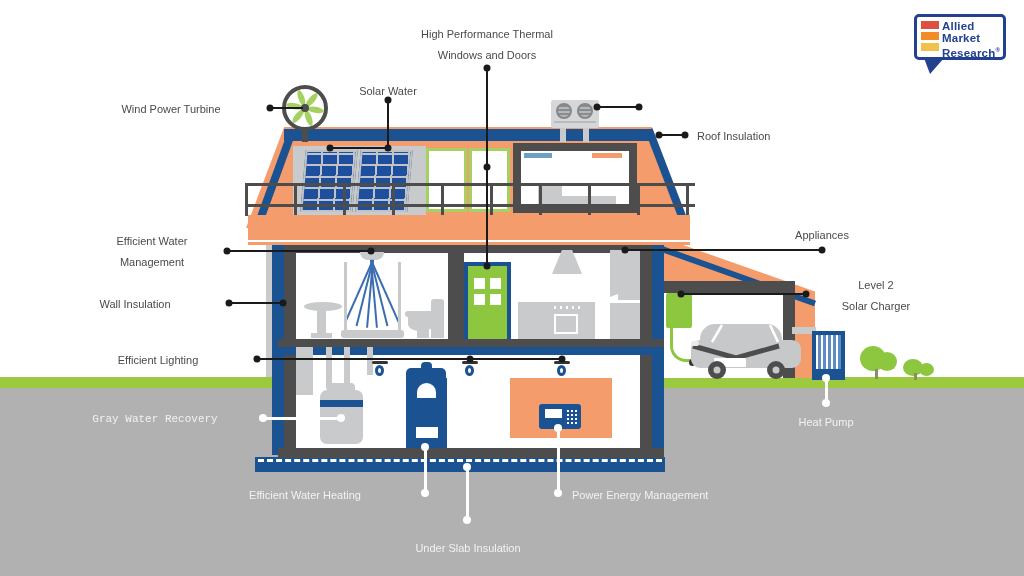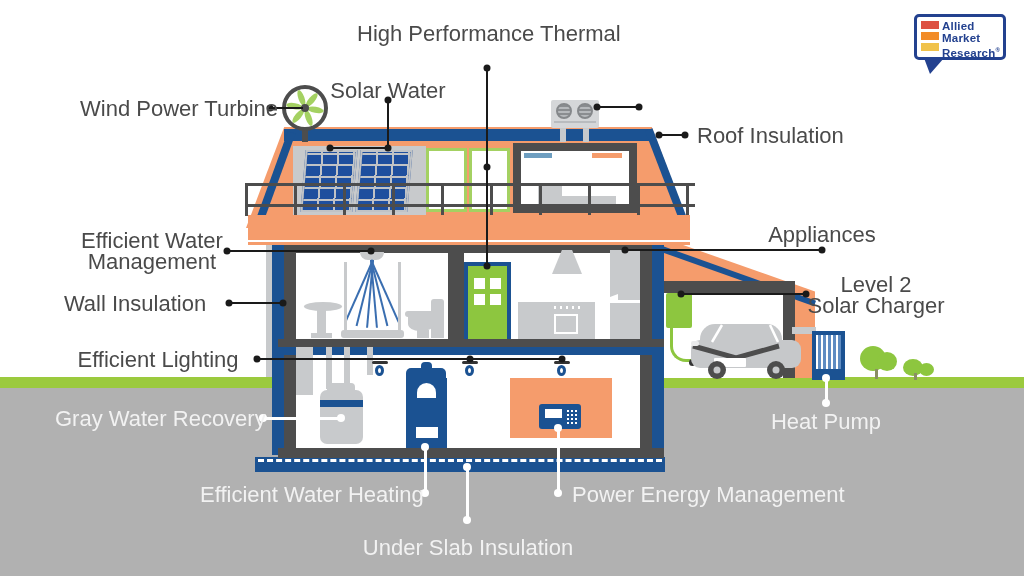--- a/index.html
+++ b/index.html
@@ -1,19 +1,19 @@
 <!DOCTYPE html>
 <html><head>
 <meta charset="utf-8">
 <style>
   html,body{margin:0;padding:0;background:#fff;}
   .scene{position:relative;width:1024px;height:576px;background:#FFFFFF;overflow:hidden;
          font-family:"Liberation Sans",sans-serif;}
   .bx{position:absolute;box-sizing:border-box;}
-  .lbl{position:absolute;font-size:22px;color:#4A4A4A;line-height:20px;white-space:nowrap;}
+  .lbl{position:absolute;font-size:11px;color:#4A4A4A;line-height:20px;white-space:nowrap;}
   .lblw{color:#F2F2F2;}
   .tr{text-align:center;}.tc{text-align:center;}
   .dot{position:absolute;width:7px;height:7px;background:#1A1A1A;border-radius:50%;transform:translate(-50%,-50%);}
   .wdot{position:absolute;width:8px;height:8px;background:#FFFFFF;border-radius:50%;transform:translate(-50%,-50%);}
   .hl{position:absolute;height:2px;background:#1A1A1A;}
   .vl{position:absolute;width:2px;background:#1A1A1A;}
   .whl{position:absolute;height:3px;background:#FFFFFF;}
   .wvl{position:absolute;width:3px;background:#FFFFFF;}
   .solar{position:absolute;width:52px;height:62px;transform:skewX(-5deg);background-color:#1E4F9E;
          border:2px solid #C0C3C6;box-sizing:border-box;
@@ -238,29 +238,30 @@
   <div class="wvl" style="left:466px;top:467px;height:53px;"></div>
   <div class="wdot" style="left:467px;top:467px;"></div>
   <div class="wdot" style="left:467px;top:520px;"></div>
   <div class="wvl" style="left:557px;top:428px;height:65px;"></div>
   <div class="wdot" style="left:558px;top:428px;"></div>
   <div class="wdot" style="left:558px;top:493px;"></div>
 
   <div class="lbl tr" style="left:80px;top:99px;width:182px;">Wind Power Turbine</div>
   <div class="lbl tc" style="left:316px;top:81px;width:144px;">Solar Water</div>
   <div class="lbl tc" style="left:357px;top:24px;width:260px;">High Performance Thermal</div>
+  <div class="lbl tc" style="left:357px;top:45px;width:260px;">Windows and Doors</div>
   <div class="lbl" style="left:697px;top:126px;">Roof Insulation</div>
   <div class="lbl tc" style="left:692px;top:225px;width:260px;">Appliances</div>
   <div class="lbl tc" style="left:57px;top:231px;width:190px;">Efficient Water</div>
   <div class="lbl tc" style="left:57px;top:252px;width:190px;">Management</div>
   <div class="lbl tr" style="left:55px;top:294px;width:160px;">Wall Insulation</div>
   <div class="lbl tc" style="left:796px;top:275px;width:160px;">Level 2</div>
   <div class="lbl tc" style="left:796px;top:296px;width:160px;">Solar Charger</div>
   <div class="lbl tr" style="left:70px;top:350px;width:176px;">Efficient Lighting</div>
-  <div class="lbl lblw tr" style="left:55px;top:409px;width:200px;">Gray Water Recovery</div>
+  <div class="lbl lblw tr" style="left:55px;top:409px;width:200px;font-family:Liberation Mono, monospace;">Gray Water Recovery</div>
   <div class="lbl lblw tc" style="left:746px;top:412px;width:160px;">Heat Pump</div>
   <div class="lbl lblw tr" style="left:200px;top:485px;width:210px;">Efficient Water Heating</div>
   <div class="lbl lblw" style="left:572px;top:485px;">Power Energy Management</div>
   <div class="lbl lblw tc" style="left:358px;top:538px;width:220px;">Under Slab Insulation</div>
 
   <div class="bx" style="left:914px;top:14px;width:100px;height:62px;">
     <div class="bx" style="left:0;top:0;width:92px;height:46px;background:#fff;border:3px solid #23418F;border-radius:5px;"></div>
     <div class="bx" style="left:10px;top:44px;width:20px;height:16px;background:#23418F;clip-path:polygon(0 0,100% 0,30% 100%);"></div>
     <div class="bx" style="left:7px;top:7px;width:18px;height:8px;background:#DD5143;"></div>
     <div class="bx" style="left:7px;top:18px;width:18px;height:8px;background:#F28C28;"></div>

